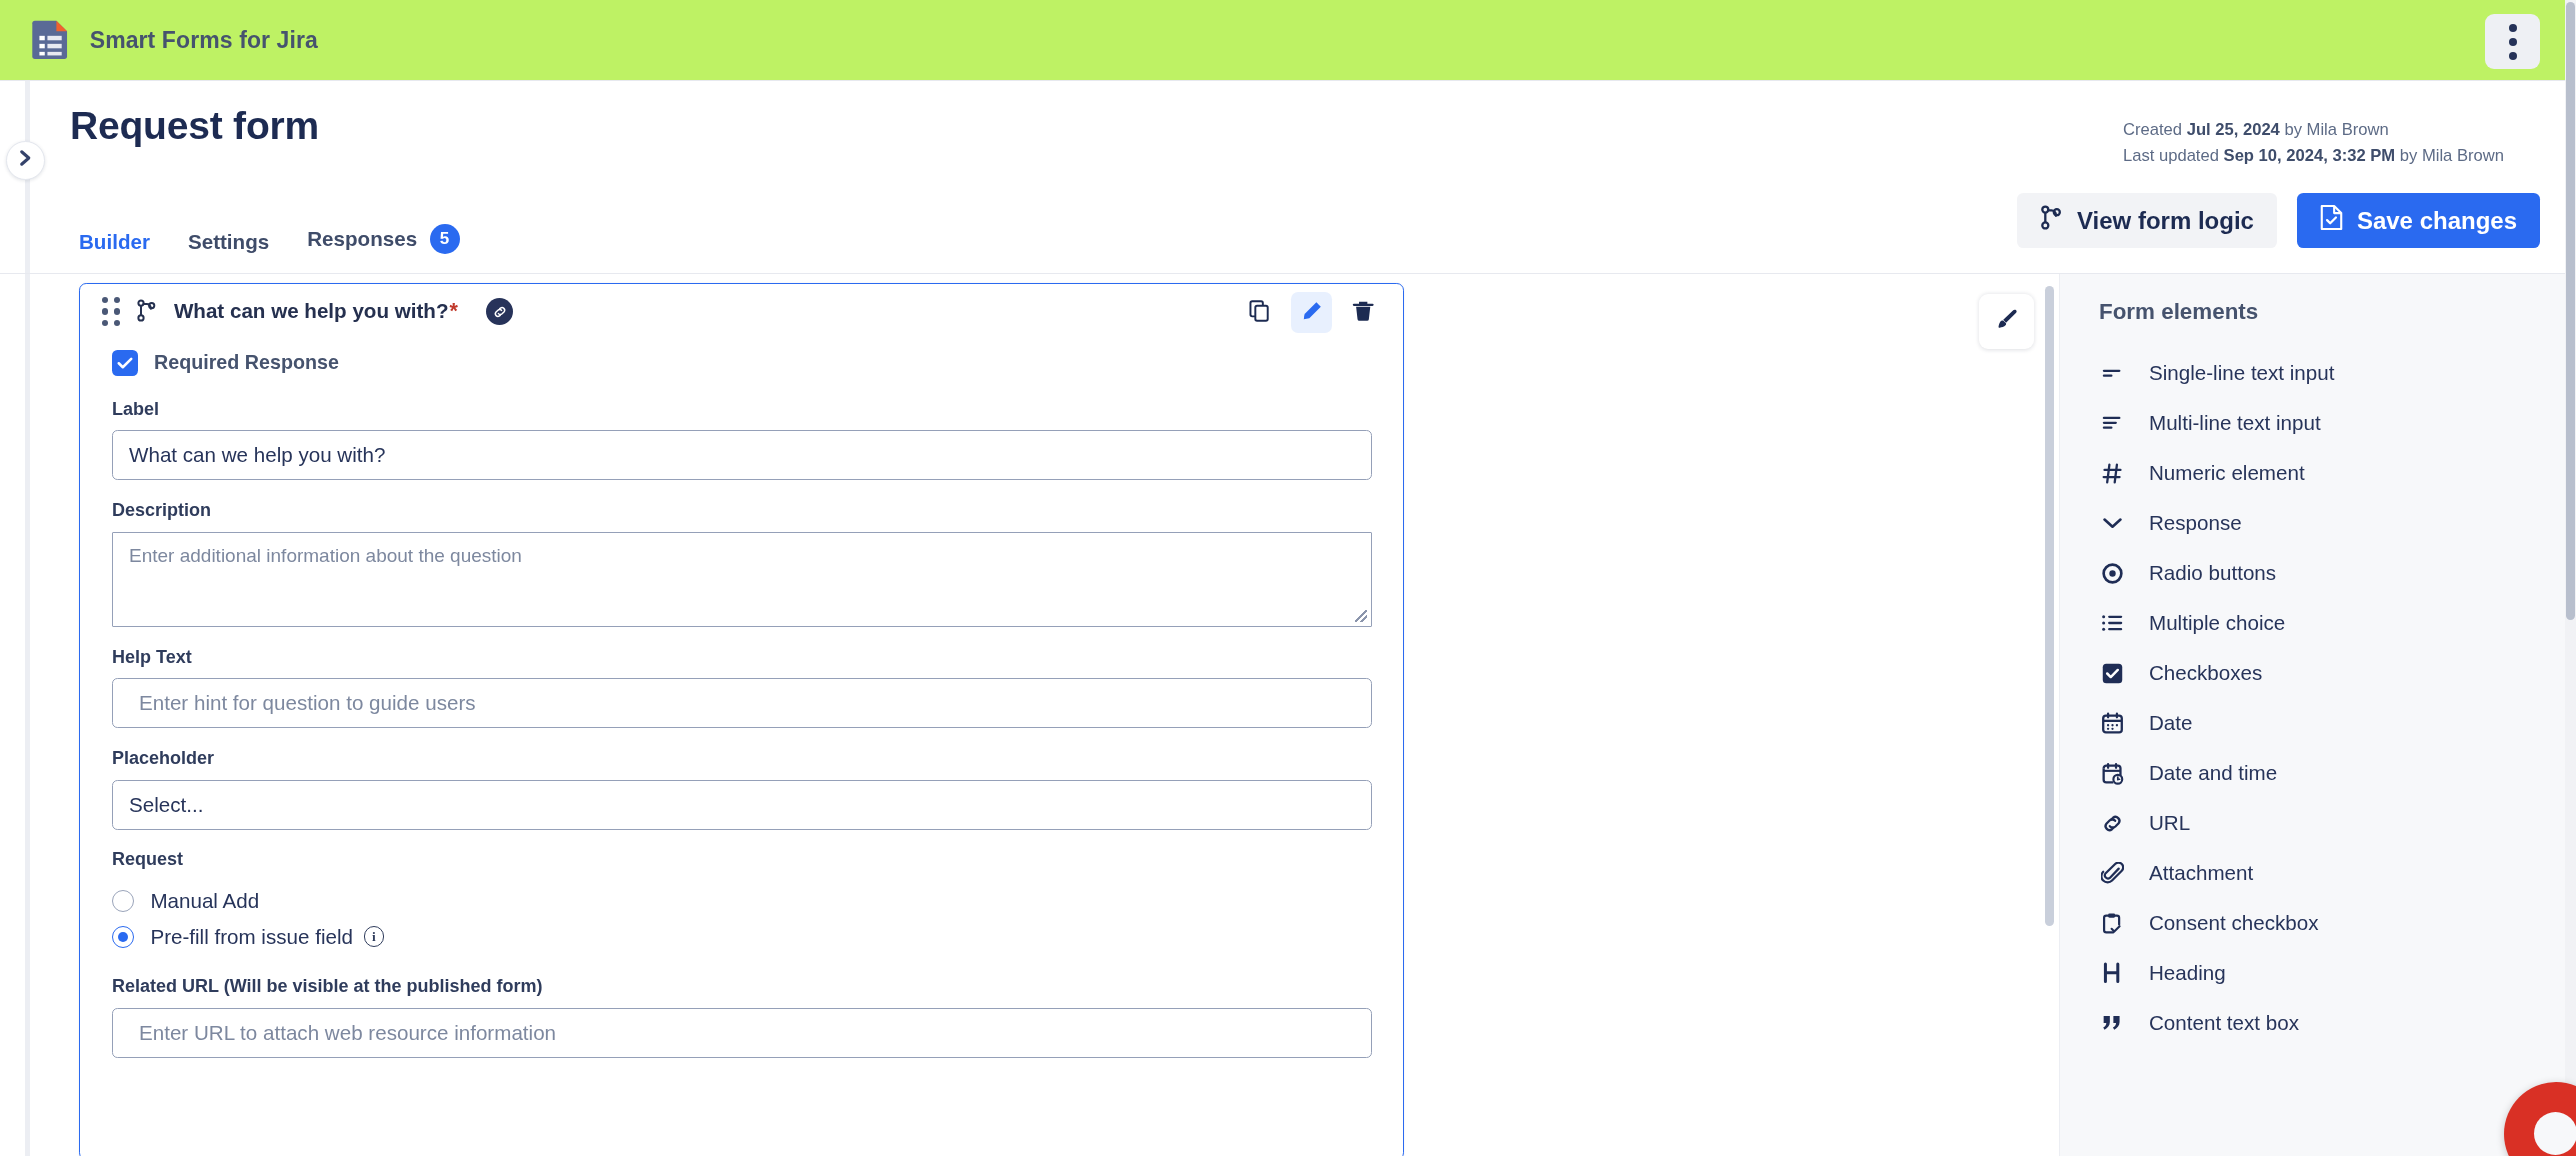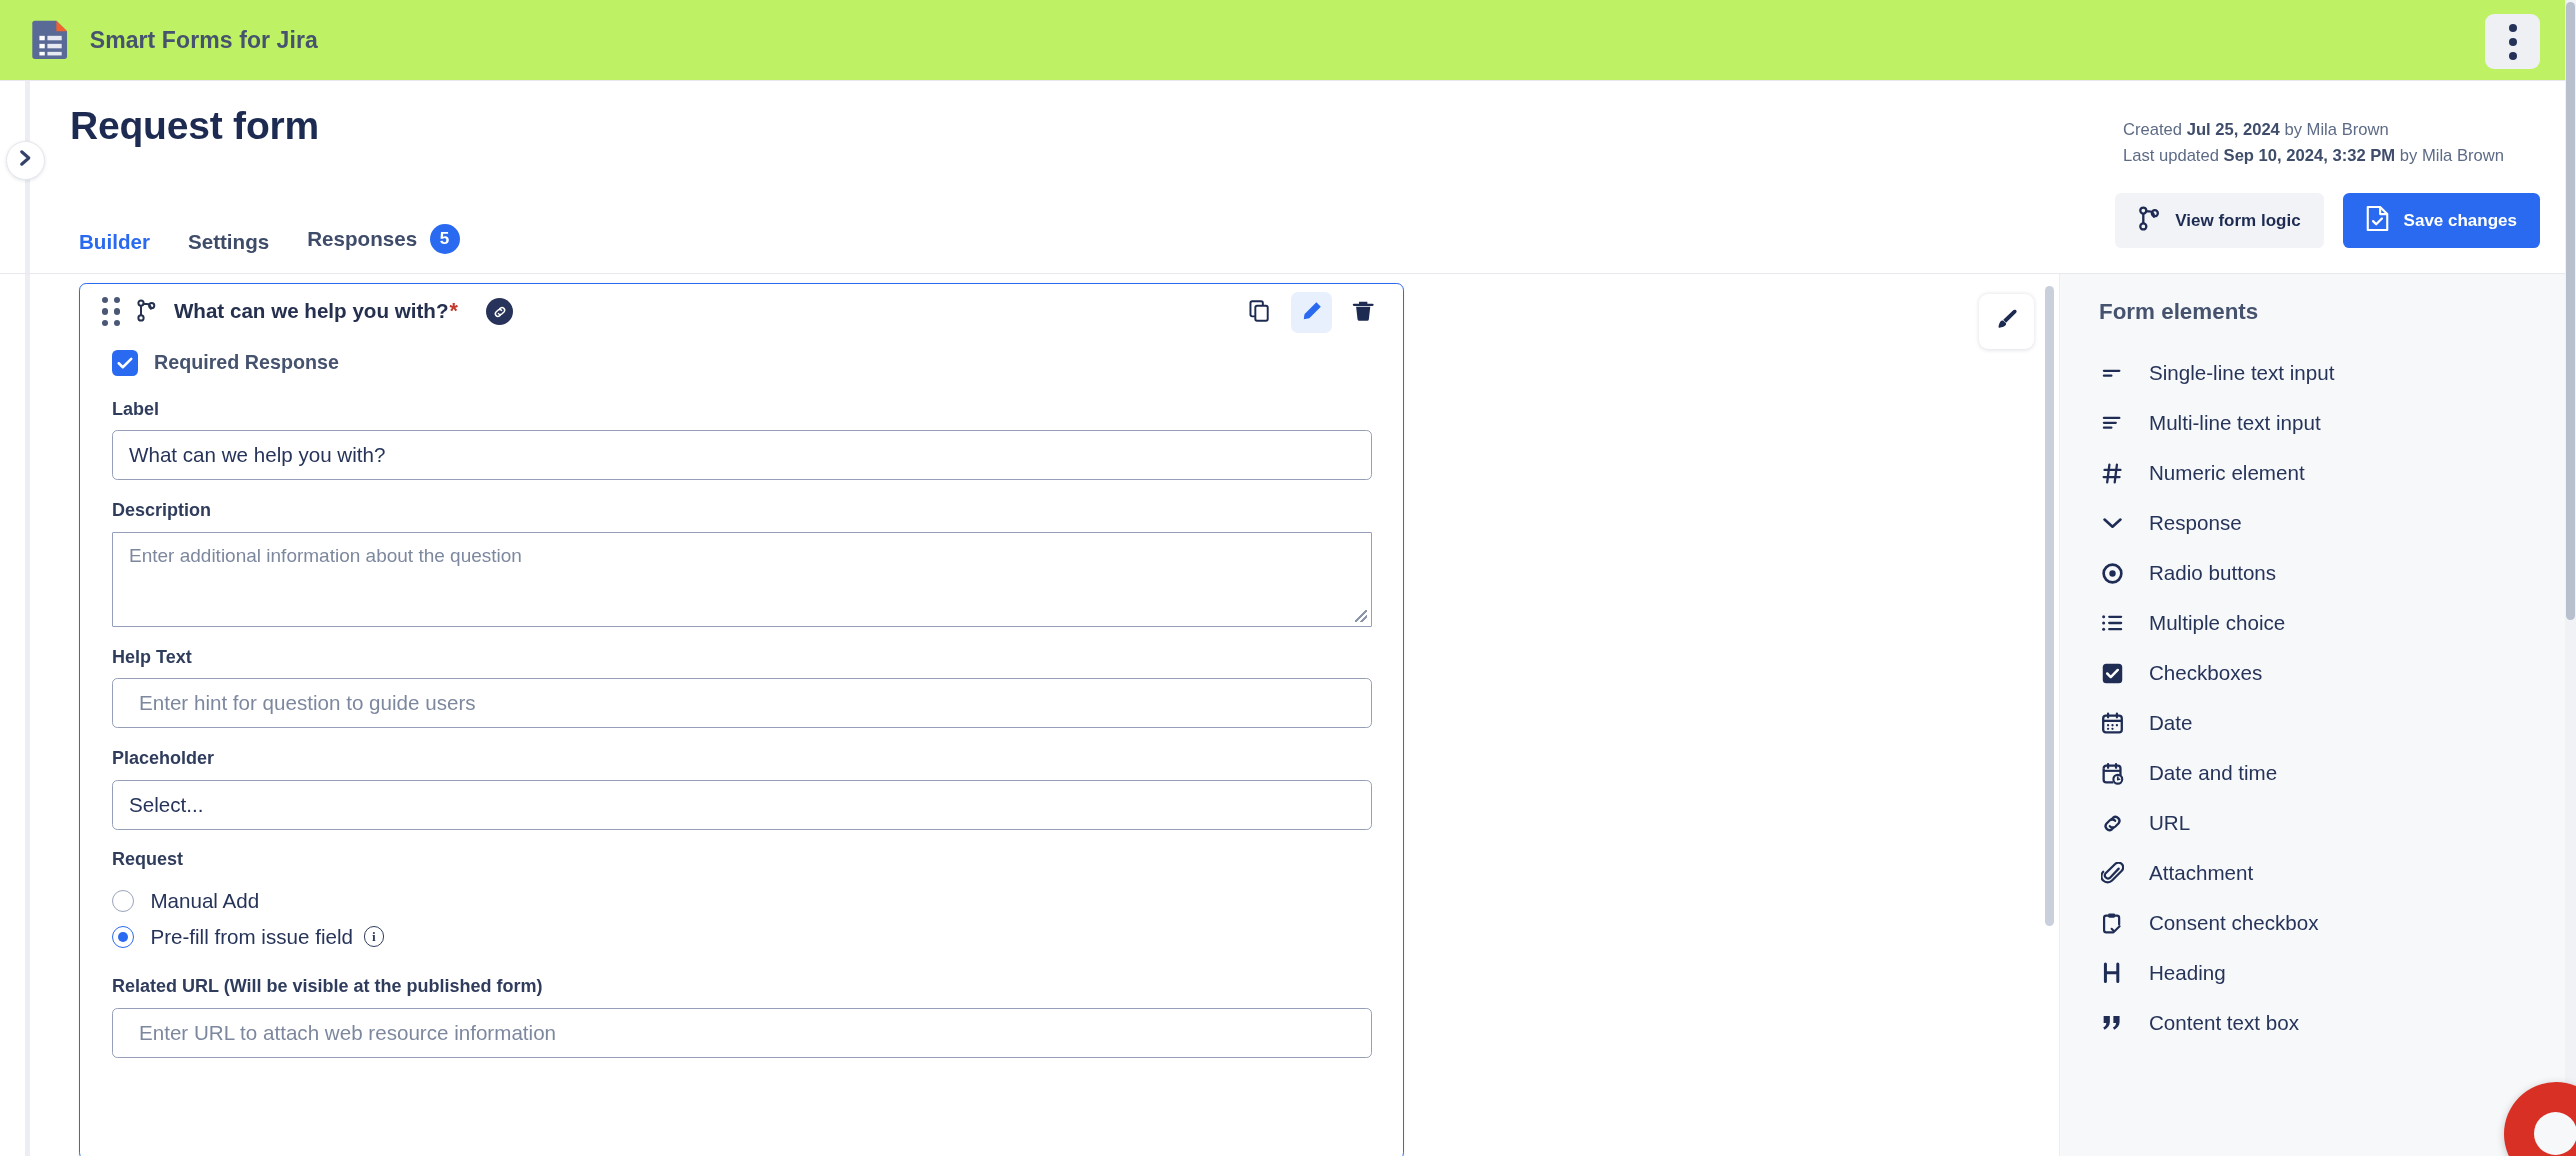--- a/index.html
+++ b/index.html
@@ -64,21 +64,21 @@
     min-width: 30px; height: 30px; padding: 0 9px; border-radius: 15px;
     background: #2a6af0; color: #fff; font-size: 17px; font-weight: 700;
     display: flex; align-items: center; justify-content: center;
   }
   .tabs-underline { position: absolute; left: 0; top: 273px; width: 2576px; height: 0.9px; background: #e7e9ef; }
 
   
   .header-actions { position: absolute; right: 36px; top: 193px; display: flex; gap: 19.7px; align-items: center; }
   .btn {
     height: 55px; border-radius: 6.3px; display: flex; align-items: center; gap: 14.3px;
-    padding: 0 23px; font-size: 17px; font-weight: 700; white-space: nowrap;
+    padding: 0 23px; font-size: 24px; font-weight: 700; white-space: nowrap;
   }
   .btn-secondary { background: #f2f3f6; color: #1d2b52; }
   .btn-primary { background: #2a6af0; color: #ffffff; }
 
   
   .canvas {
     position: absolute; left: 54px; top: 274px; width: 2005px; height: 883px;
     background: #ffffff; overflow: hidden;
   }
   .question-card {

